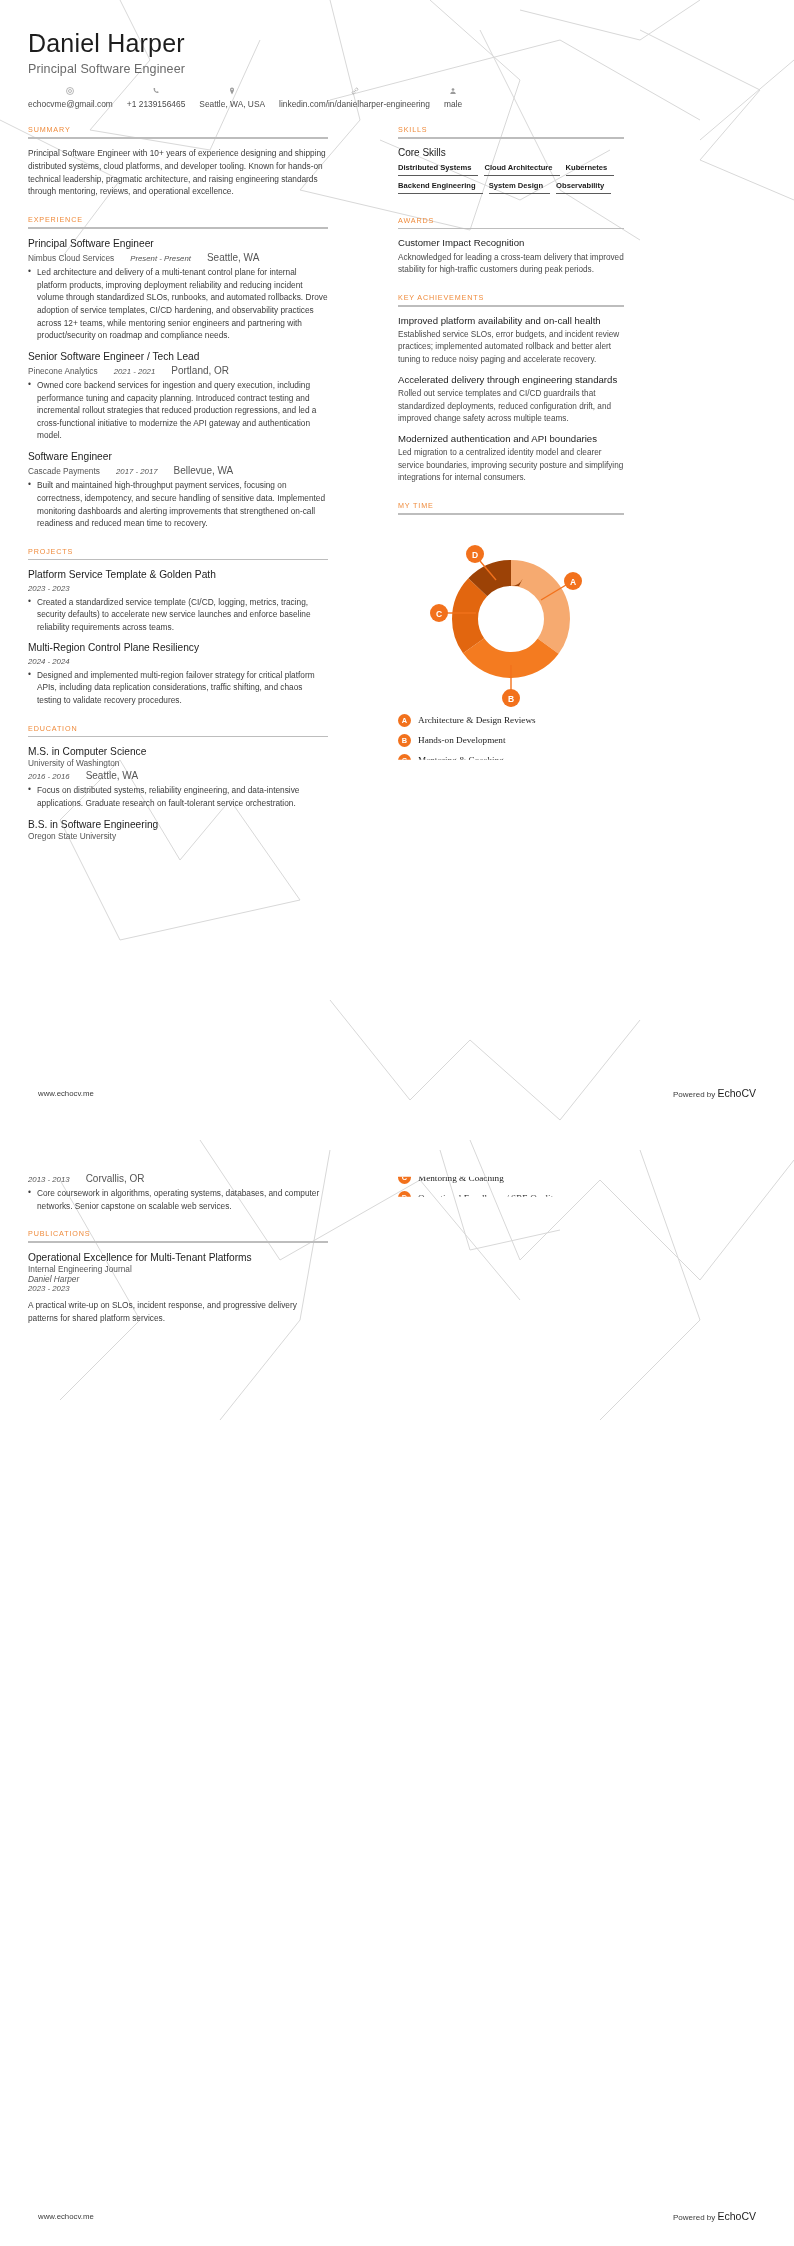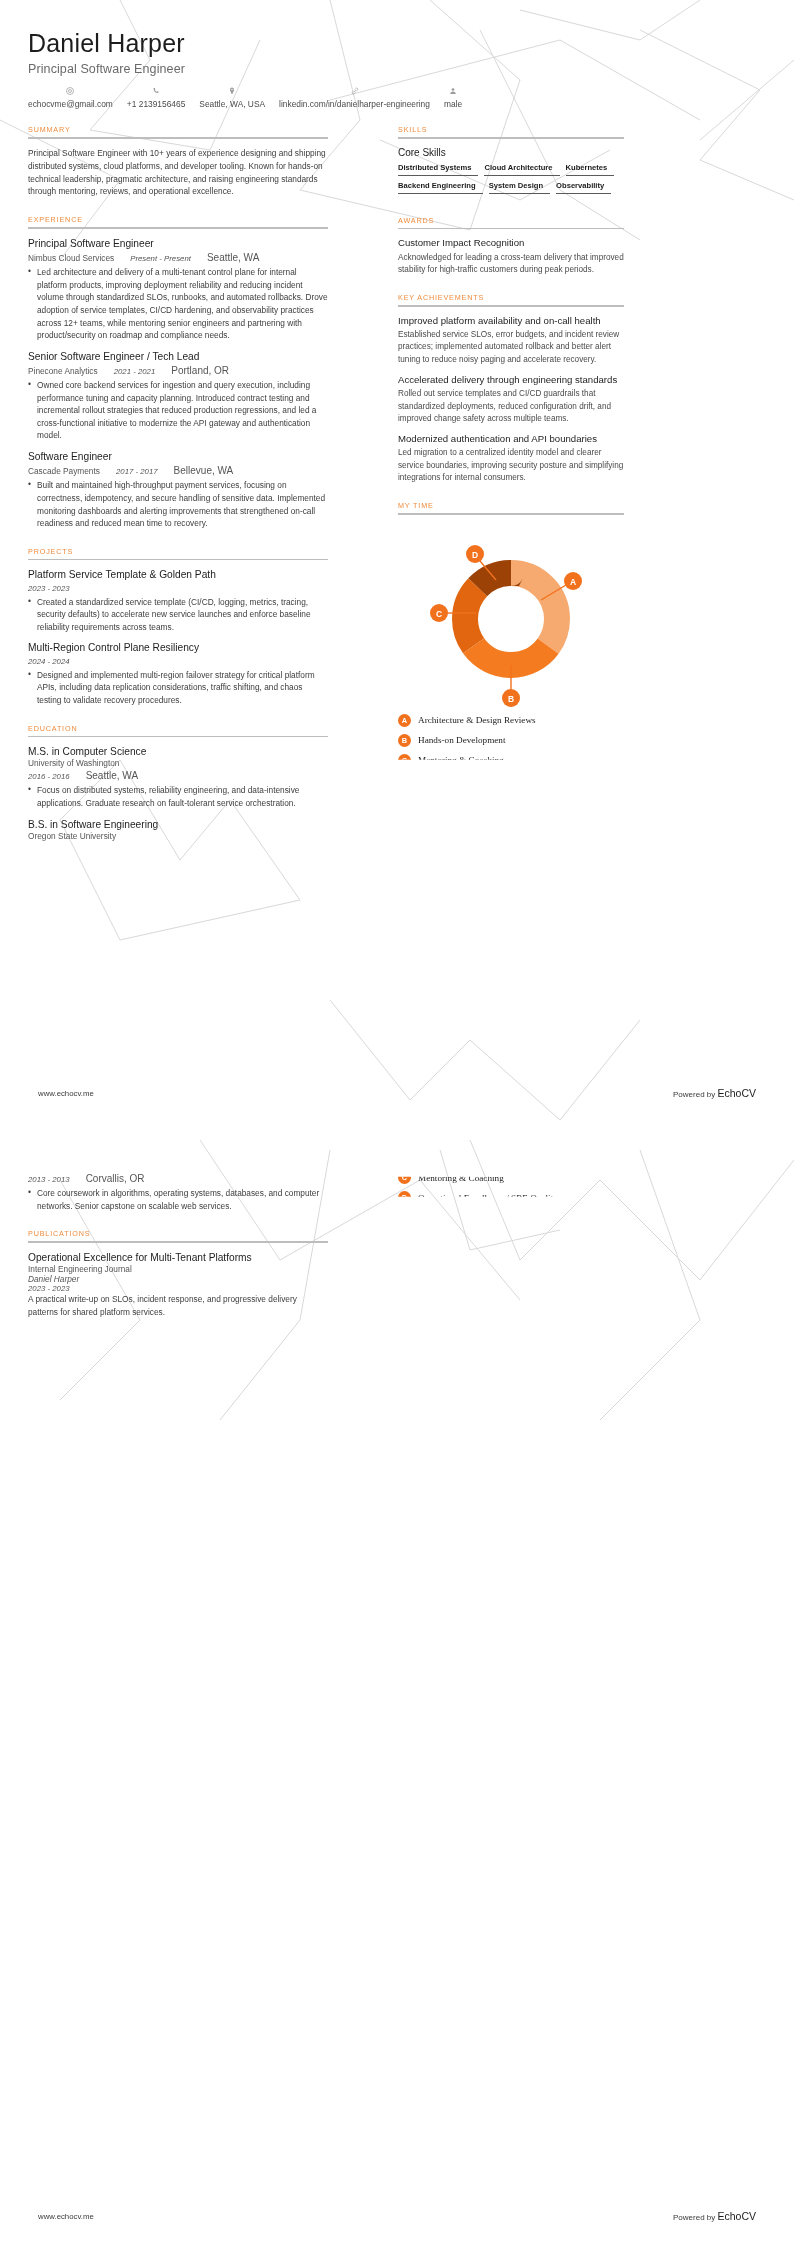--- a/index.html
+++ b/index.html
@@ -421,21 +421,21 @@
 
         <div class="section">
           <div class="sec-head">PUBLICATIONS</div>
           <div class="sec-rule"></div>
 
           <div class="entry">
             <div class="entry-title">Operational Excellence for Multi-Tenant Platforms</div>
             <div class="meta-org">Internal Engineering Journal</div>
             <div class="meta-org" style="font-style:italic;">Daniel Harper</div>
             <div class="meta-dates">2023 - 2023</div>
-            <div class="body-text" style="">A practical write-up on SLOs, incident response, and progressive delivery patterns for shared platform services.</div>
+            <div class="body-text" style="margin-top:6px;">A practical write-up on SLOs, incident response, and progressive delivery patterns for shared platform services.</div>
           </div>
         </div>
       </div>
 
       <div class="col-right">
         <div class="legend" style="margin-top:0;">
           <div class="legend-item" style="clip-path: inset(45% 0 0 0);">
             <span class="legend-badge">C</span>
             <span class="legend-label">Mentoring &amp; Coaching</span>
           </div>

